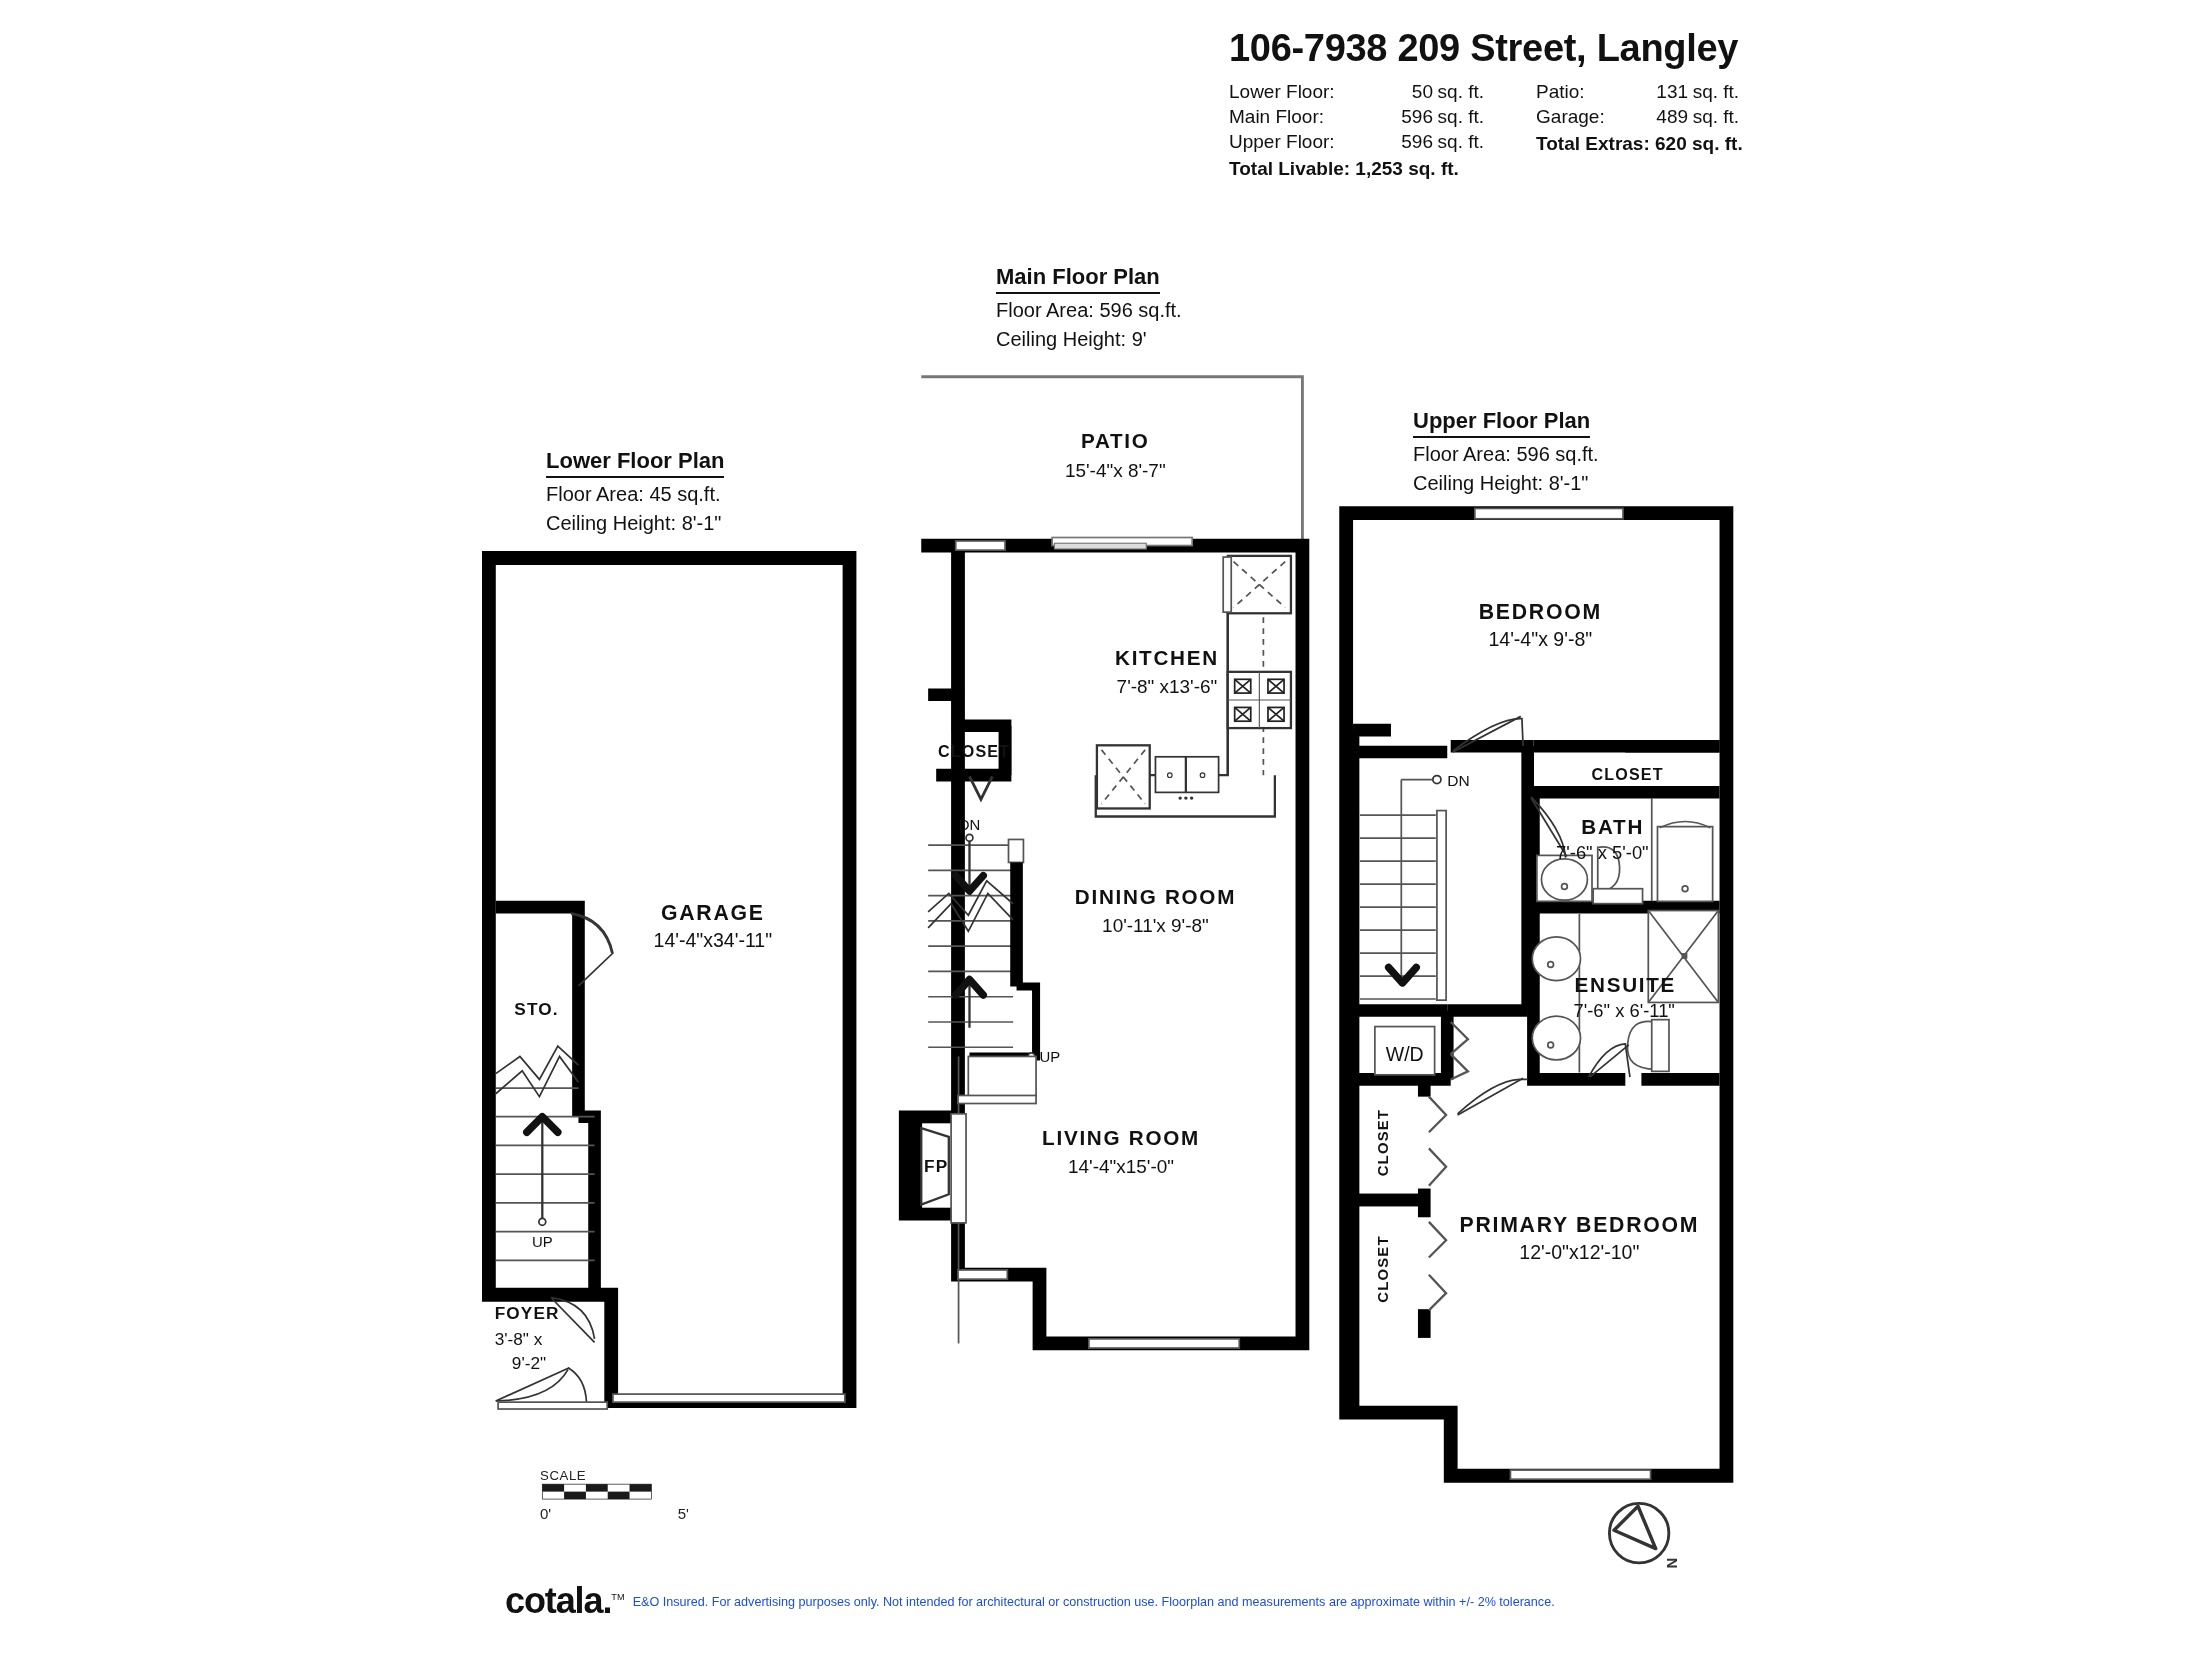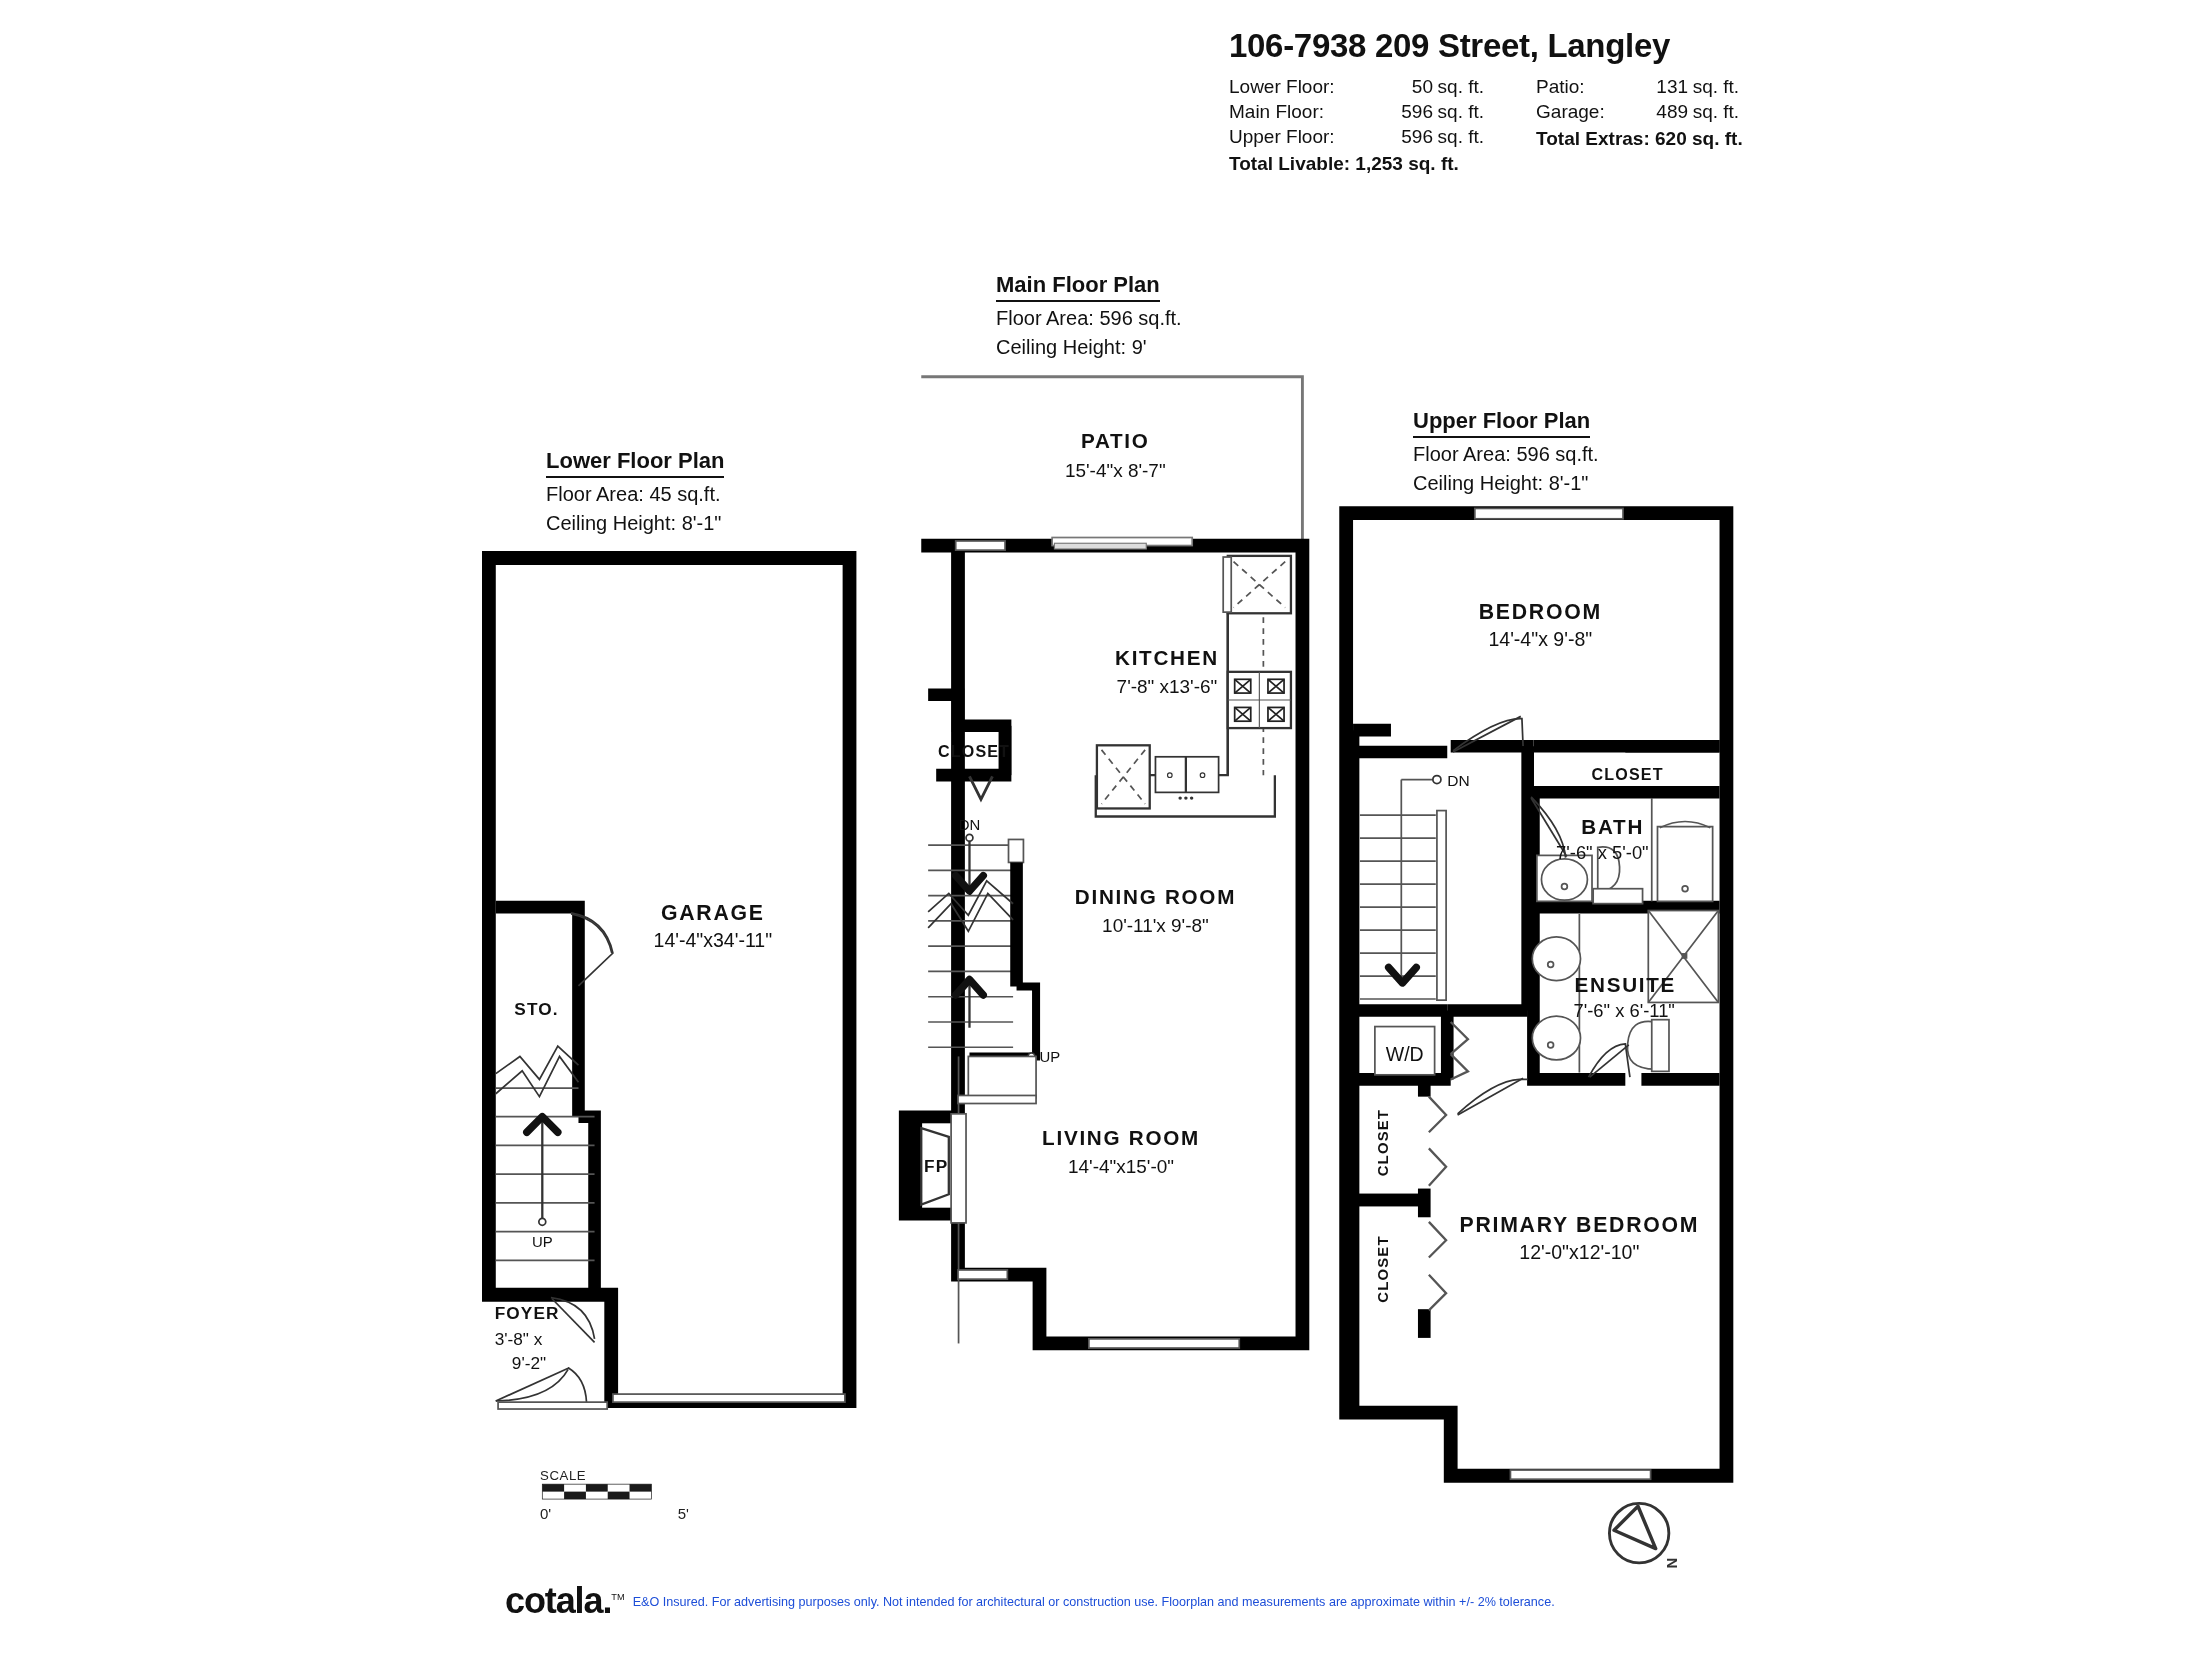--- a/index.html
+++ b/index.html
@@ -5,21 +5,21 @@
   html,body{margin:0;padding:0;background:#ffffff;}
   body{
     width:2205px;height:1654px;position:relative;overflow:hidden;
     font-family:"Liberation Sans", sans-serif;color:#111;
   }
   .sheet{position:absolute;inset:0;background:#fff;}
 
   
   .header{position:absolute;left:1229px;top:29px;width:517px;}
   .addr{
-    font-size:33px;font-weight:bold;letter-spacing:-0.3px;
+    font-size:38px;font-weight:bold;letter-spacing:-0.3px;
     white-space:nowrap;color:#111;line-height:1.05;
   }
   .sumwrap{display:flex;gap:52px;margin-top:11.5px;}
   .sumcol{font-size:19px;line-height:1.30;color:#111;}
   .sumrow{display:flex;white-space:nowrap;}
   .sumrow .k{width:135px;display:inline-block;}
   .sumrow .v{width:69px;display:inline-block;text-align:right;}
   .sumrow .u{margin-left:4.6px;}
   .sumcol.right .sumrow .k{width:92px;}
   .sumcol.right .sumrow .v{width:60px;}
@@ -27,21 +27,21 @@
 
   
   .ptitle{position:absolute;}
   .ptitle .t{
     font-size:22px;font-weight:bold;display:inline-block;
     border-bottom:2.3px solid #111;padding-bottom:2.3px;white-space:nowrap;
   }
   .ptitle .l{font-size:20px;line-height:1.28;white-space:nowrap;margin-top:3.4px;}
 
   #title-lower{left:546px;top:448px;}
-  #title-main{left:996px;top:272px;}
+  #title-main{left:996px;top:264px;}
   #title-upper{left:1413px;top:408px;}
 
   
   .plan{position:absolute;}
   #plan-lower{left:482px;top:551px;}
   #plan-main{left:896px;top:373px;}
   #plan-upper{left:1338px;top:505px;}
 
   
   .scalebar{position:absolute;left:540px;top:1468px;width:149px;}

